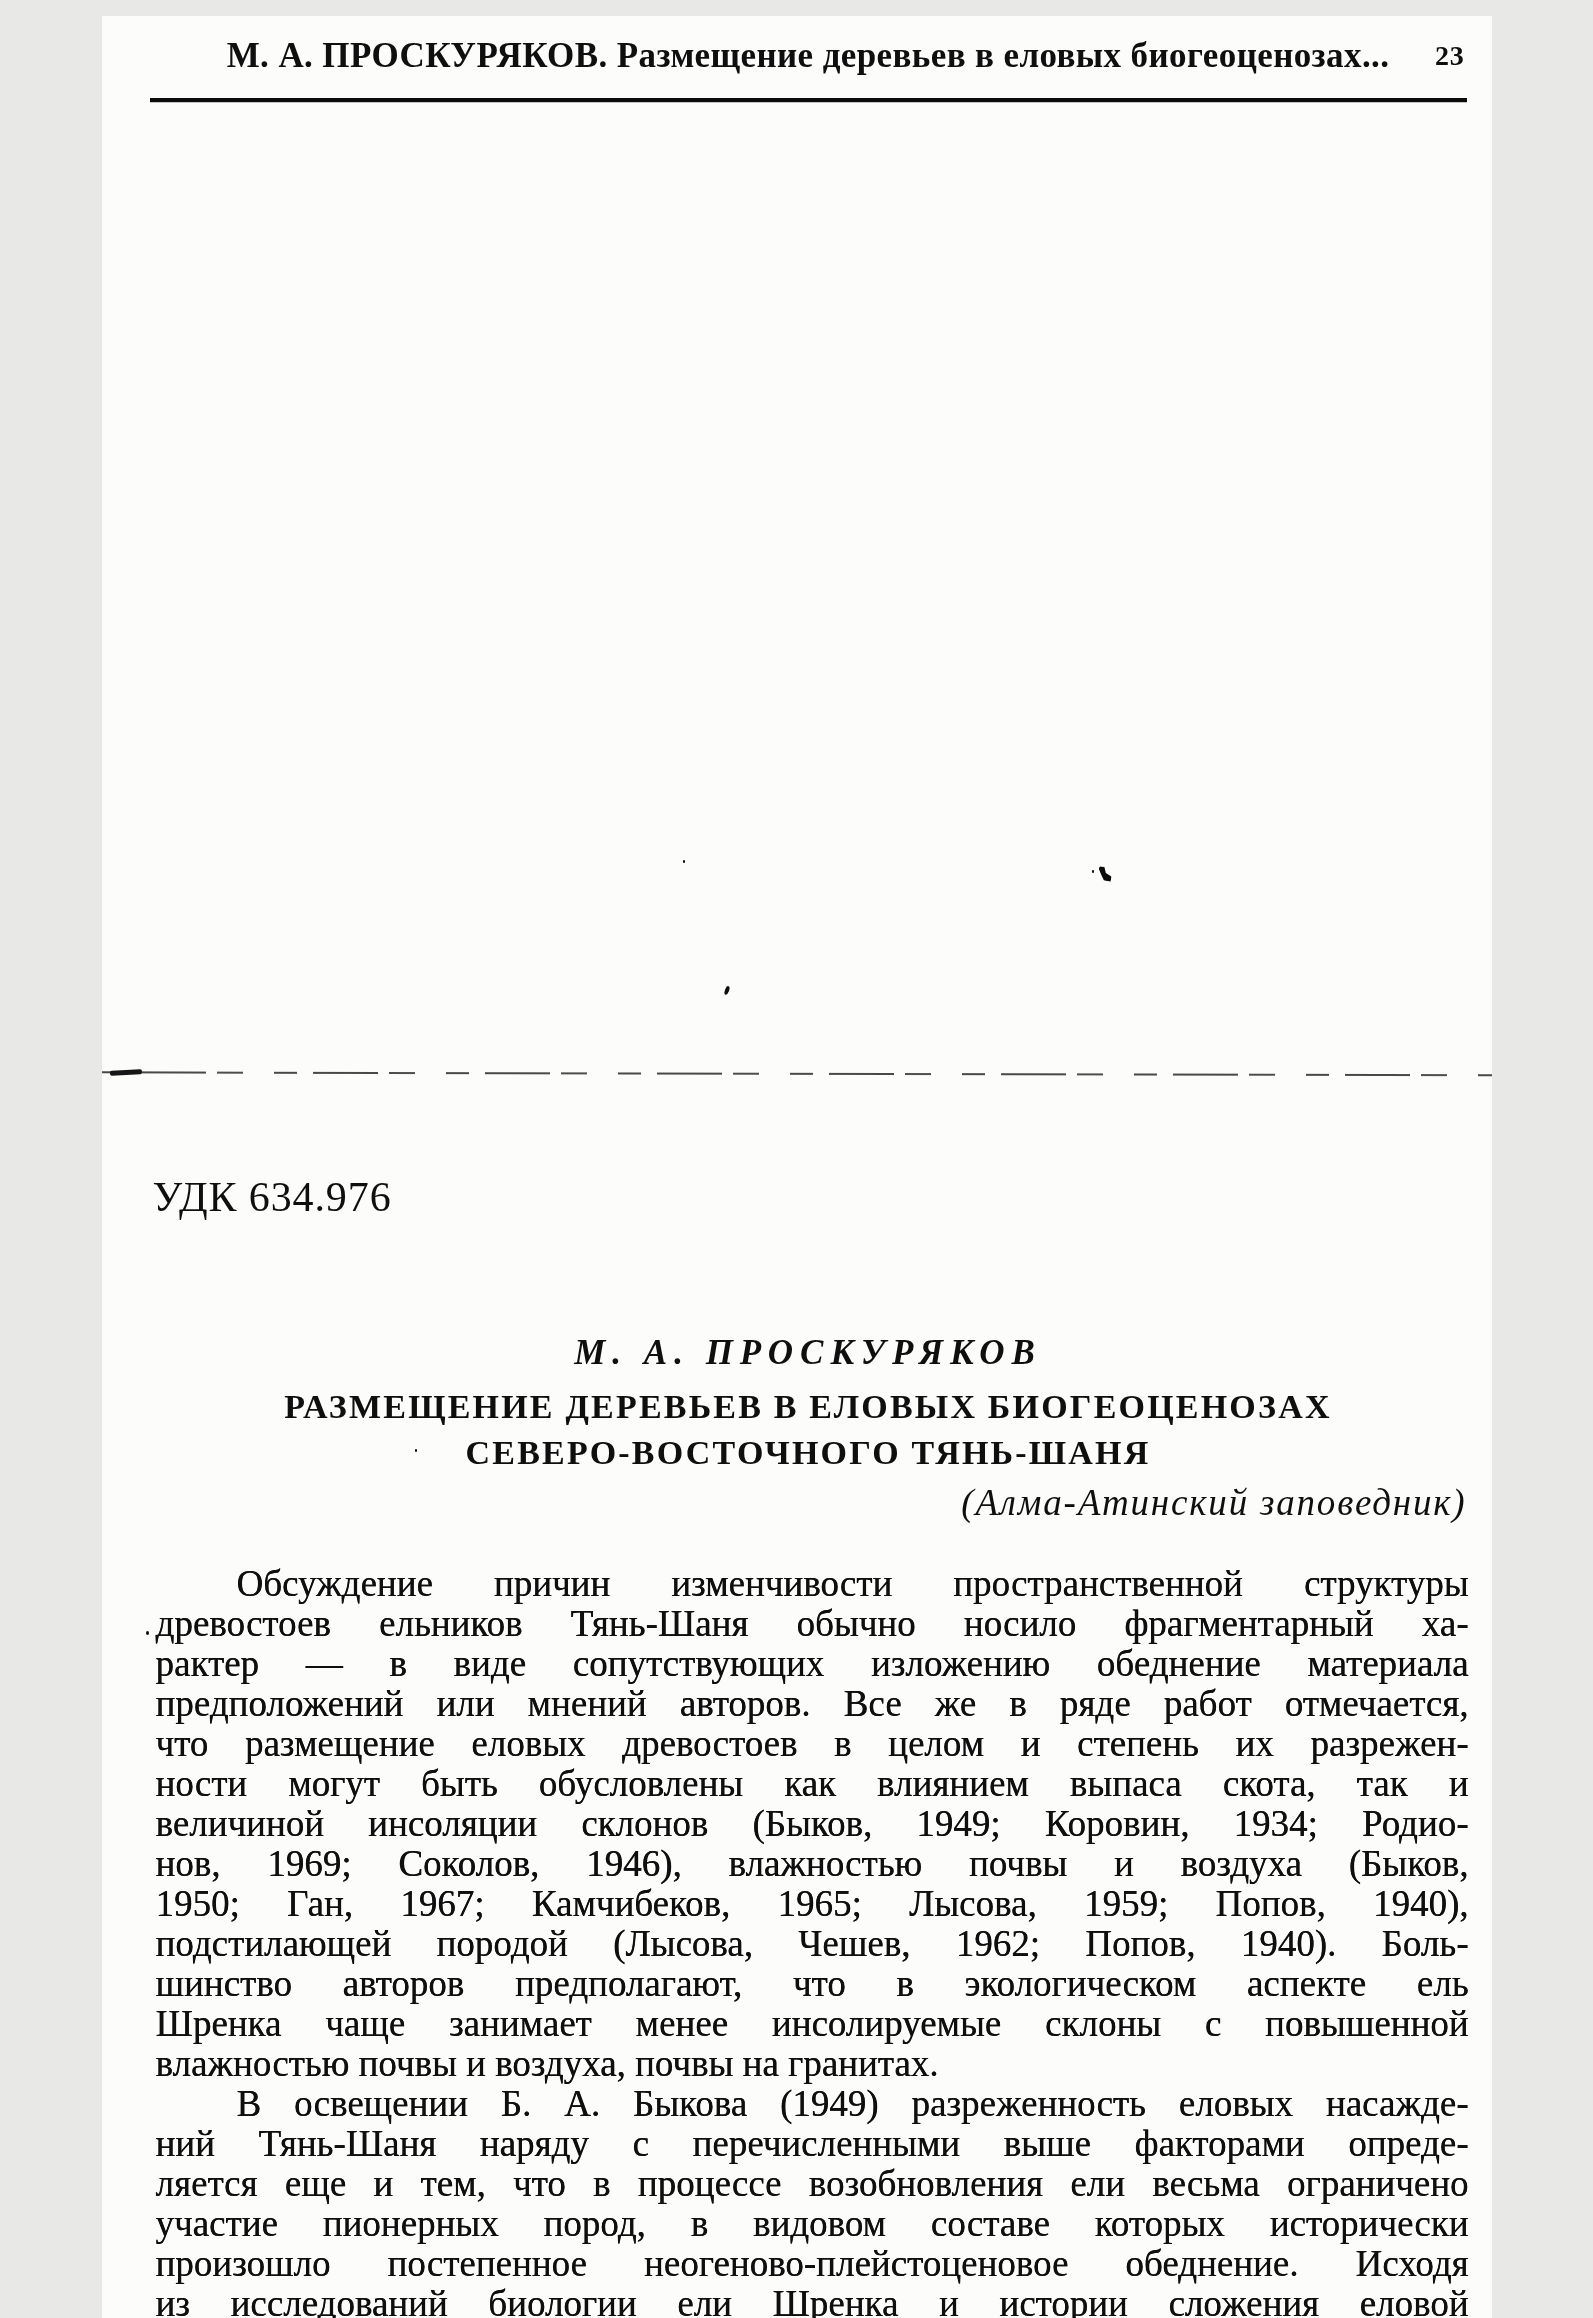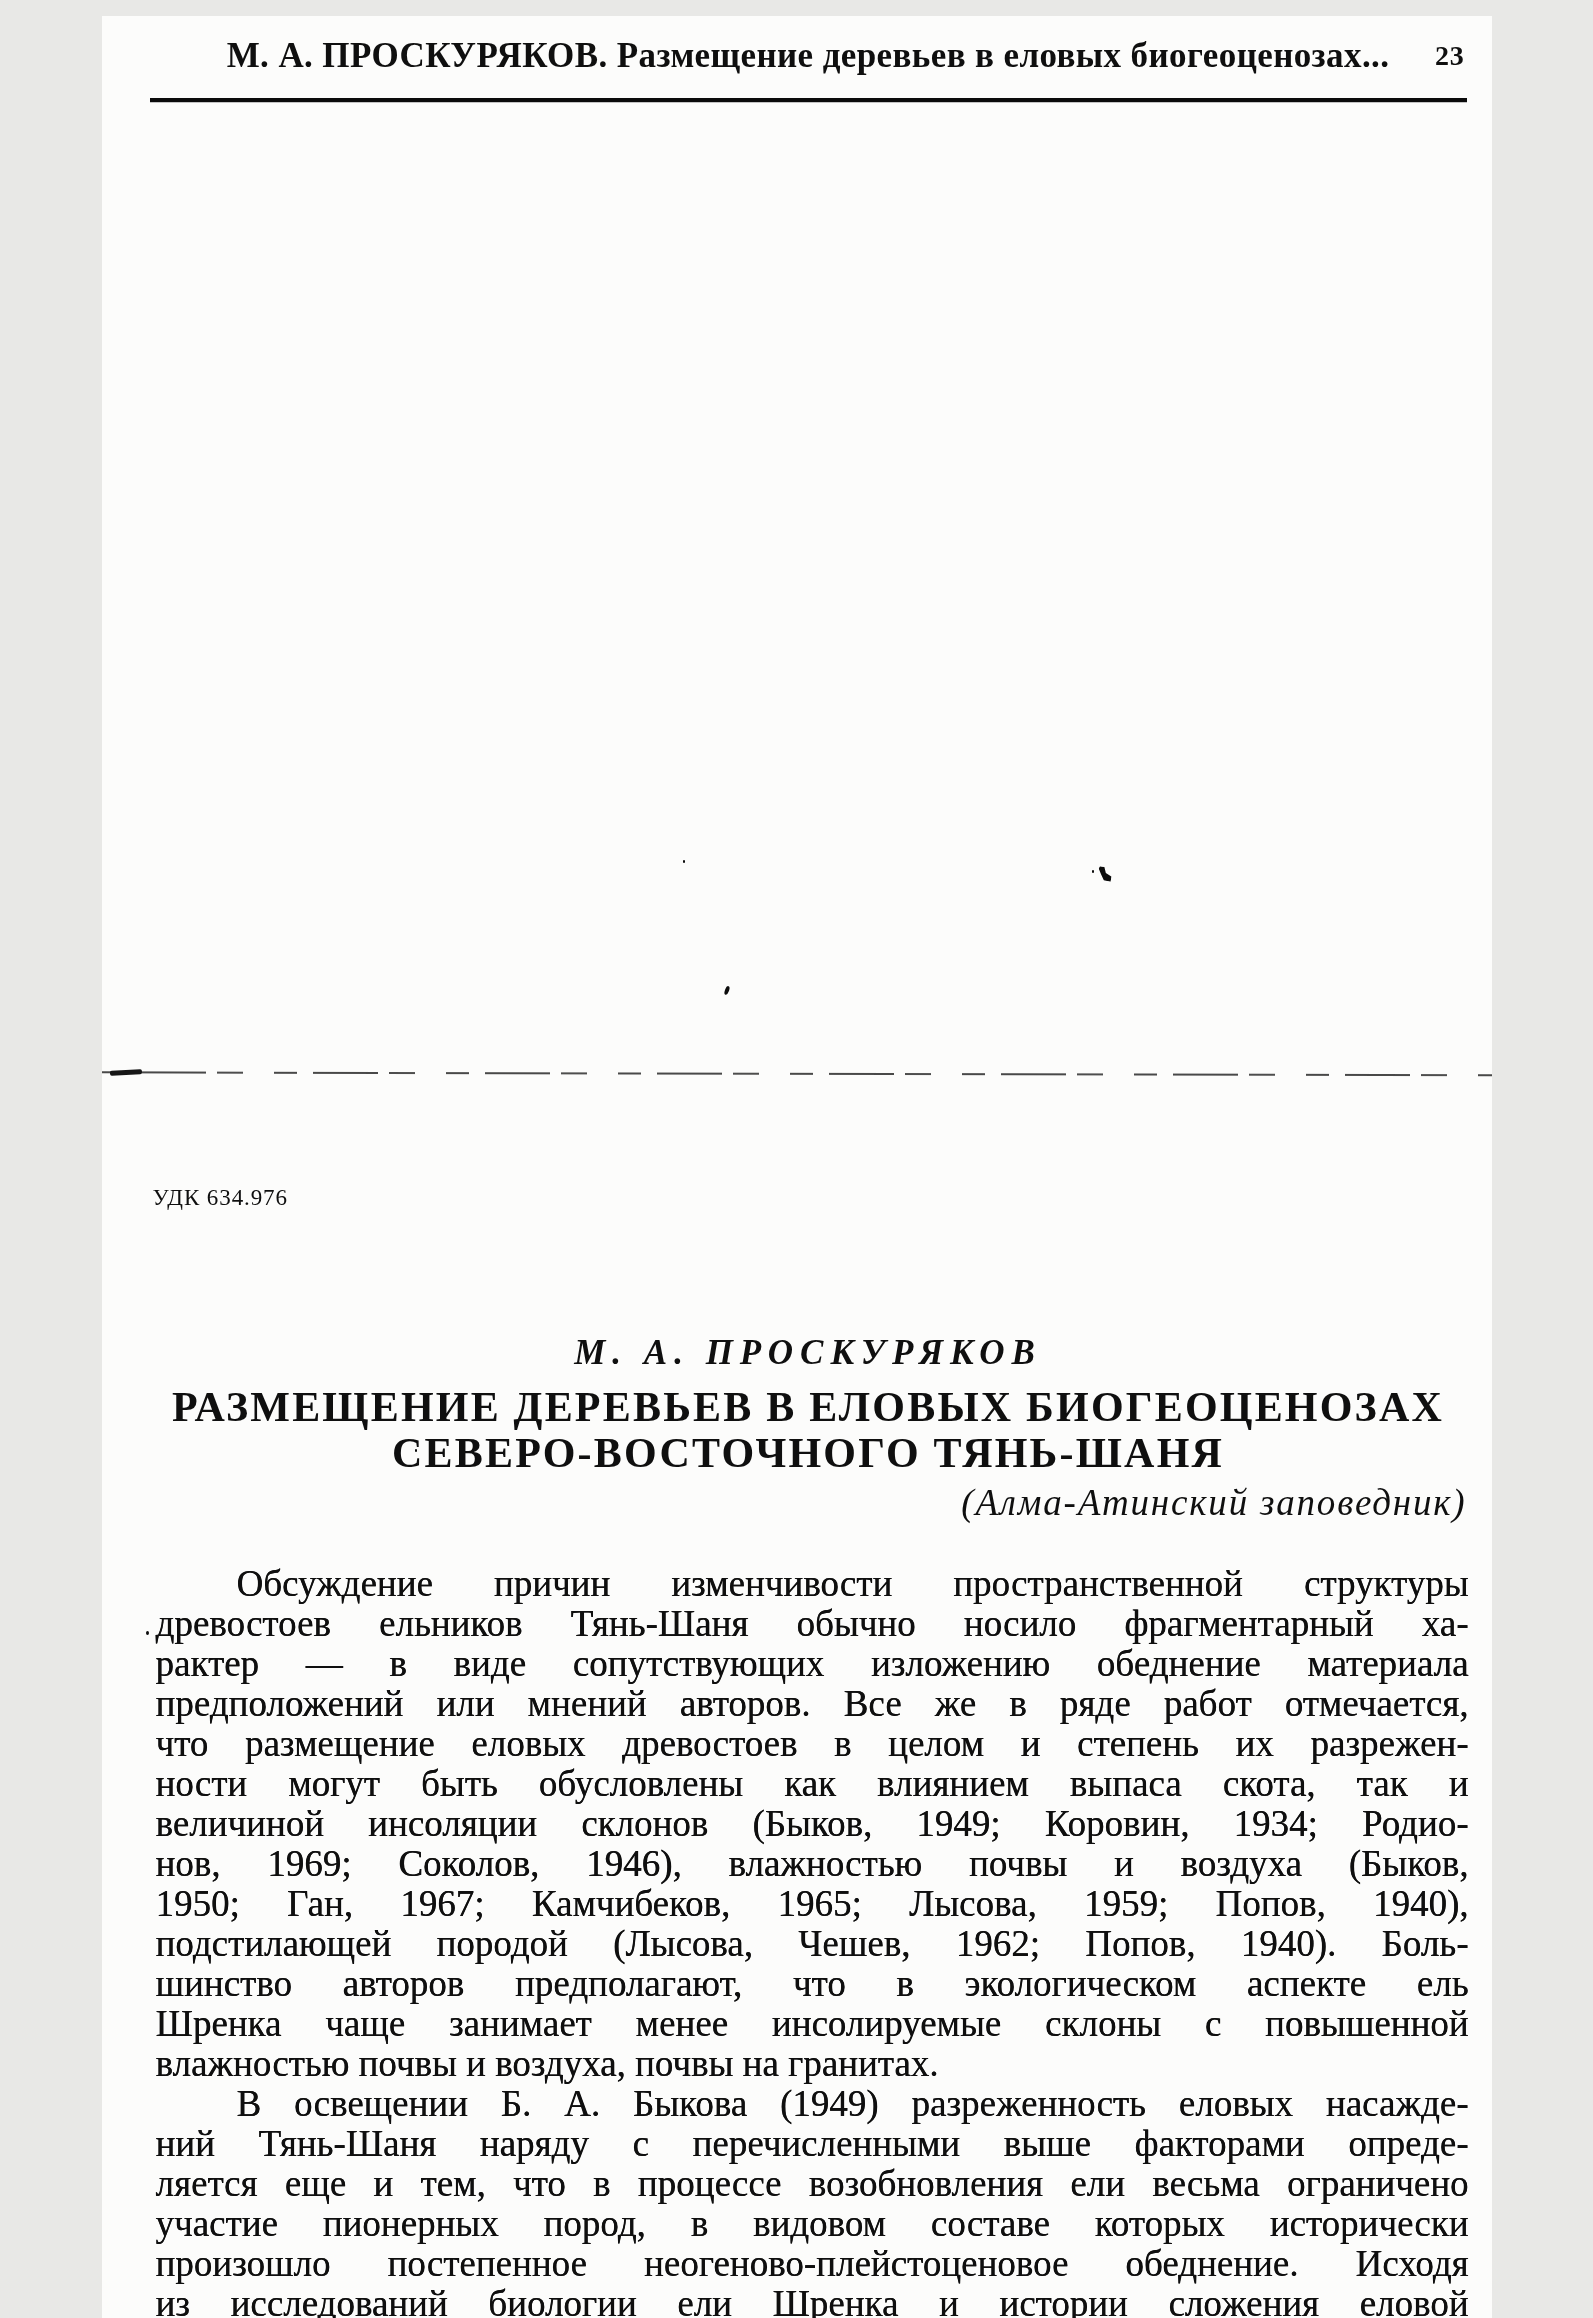--- a/index.html
+++ b/index.html
@@ -63,21 +63,21 @@
   }
   .crease-blob{
     position:absolute; left:8.8px; top:1054px;
     width:32px; height:5.3px; background:#161616;
     border-radius:1.8px; transform:rotate(-3deg);
   }
 
   .udk{
     position:absolute;
     left:51px; top:1162px;
-    font-size:23px;
+    font-size:42px;
     line-height:39px;
     letter-spacing:0.9px;
     white-space:nowrap;
   }
 
   .byline{
     position:absolute;
     left:48px; top:1316px;
     width:1317px;
     text-align:center;
@@ -88,21 +88,21 @@
     letter-spacing:7px;
     white-space:nowrap;
   }
 
   .article-title{
     position:absolute;
     left:48px; top:1368px;
     width:1317px;
     margin:0;
     text-align:center;
-    font-size:42px;
+    font-size:34px;
     line-height:46px;
     font-weight:bold;
     letter-spacing:2.2px;
   }
   .article-subtitle{
     position:absolute;
     left:48px; top:1466px;
     width:1317px;
     text-align:right;
     font-style:italic;

